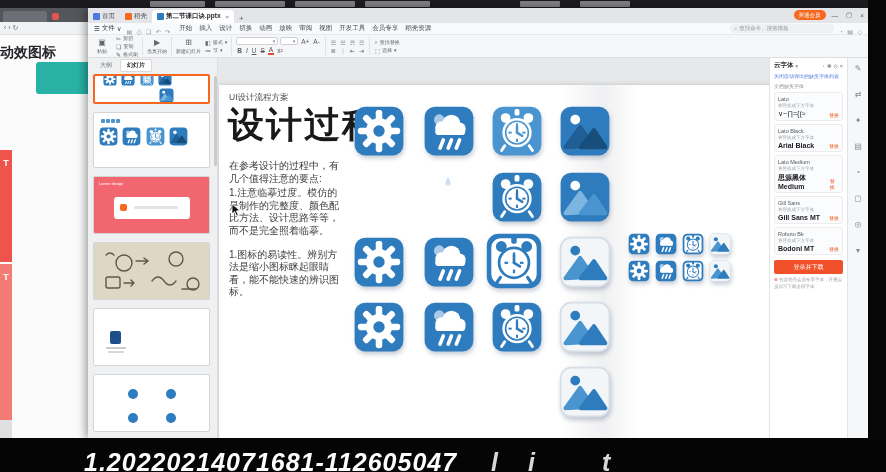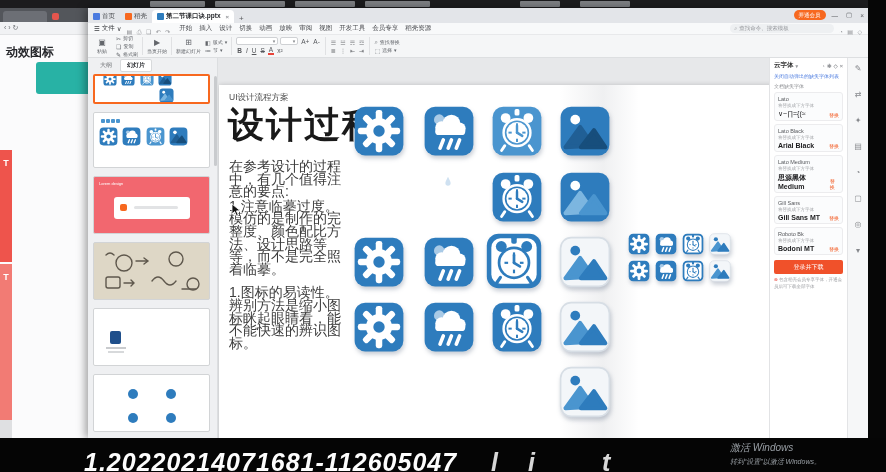--- a/index.html
+++ b/index.html
@@ -14,21 +14,21 @@
   .activate{position:absolute;right:6px;top:3px;color:#9aa0a6;text-align:left;width:150px;}
   .activate .l1{font-size:10px;}
   .activate .l2{font-size:7px;margin-top:2px;}
   .right-edge{position:absolute;right:0;top:0;width:18px;height:472px;background:#060606;z-index:30;}
   
   .browser{position:absolute;left:0;top:8px;width:92px;height:430px;background:#fbfbfc;overflow:hidden;}
   .br-tabs{height:14px;background:#53565b;position:relative;}
   .br-tab{position:absolute;left:3px;top:3px;width:44px;height:11px;background:#6c6f75;border-radius:3px 3px 0 0;}
   .br-dot{position:absolute;left:52px;top:5px;width:7px;height:7px;border-radius:2px;background:#e4554d;}
   .br-nav{height:13px;background:#f1f2f4;color:#6a6d72;font-size:7px;display:flex;align-items:center;gap:4px;padding:0 4px;border-bottom:1px solid #e2e3e5;}
-  .pg-title{position:absolute;left:6px;top:36px;font-size:12px;font-weight:bold;color:#26272b;white-space:nowrap;}
+  .pg-title{position:absolute;left:0;top:36px;font-size:14px;font-weight:bold;color:#26272b;white-space:nowrap;}
   .teal-card{position:absolute;left:36px;top:54px;width:56px;height:32px;background:#28b2a5;border-radius:3px 0 0 3px;}
   .red-card{position:absolute;left:0;width:12px;color:#fff;font-size:9px;font-weight:bold;text-align:center;padding-top:8px;}
   .gray-foot{position:absolute;left:0;top:412px;width:12px;height:18px;background:#dfe0e2;}
   
   .wps{position:absolute;left:88px;top:8px;width:780px;height:430px;background:#f5f6f7;box-shadow:-3px 0 8px rgba(0,0,0,.35);}
   .tabbar{height:15px;background:#e3e5e9;display:flex;align-items:flex-end;position:relative;}
   .wtab{height:13px;display:flex;align-items:center;gap:2px;padding:0 5px;font-size:6.5px;color:#4a4c50;}
   .wtab.active{background:#fff;border-radius:4px 4px 0 0;font-weight:bold;color:#26282c;}
   .wtab .ticon{width:7px;height:7px;border-radius:1px;display:inline-block;}
   .wtab .x{color:#909296;margin-left:3px;font-size:6px;}
@@ -63,21 +63,21 @@
   .thumbs{position:absolute;top:16px;left:5px;width:119px;bottom:0;overflow:hidden;}
   .thumb{position:relative;width:117px;background:#fff;border:1px solid #d2d4d6;border-radius:2px;margin-bottom:8px;overflow:hidden;}
   .thumb.active{border:2px solid #f7681f;}
   .sp-scroll{position:absolute;right:0;top:18px;width:3px;height:90px;background:#c9cbce;border-radius:2px;}
   
   .canvas{flex:1;background:#e7e8ea;position:relative;overflow:hidden;}
   .slide{position:absolute;left:1px;top:27px;width:604px;height:360px;background:#fff;box-shadow:0 0 5px rgba(0,0,0,.18);padding-left:24px;}
   .shade{position:absolute;top:0;height:100%;pointer-events:none;}
   .kicker{position:absolute;left:10px;top:7px;font-size:8.5px;color:#4a4a4a;}
   .s-title{position:absolute;left:9px;top:16px;font-size:36px;font-weight:700;color:#191919;letter-spacing:2px;white-space:nowrap;}
-  .s-text{position:absolute;left:10px;top:75px;width:114px;font-size:14px;line-height:12.6px;color:#3c3c3c;}
+  .s-text{position:absolute;left:10px;top:75px;width:114px;font-size:10px;line-height:12.6px;color:#3c3c3c;}
   .s-text p{margin:0 0 11px 0;}
   .slide-icon{filter:drop-shadow(1px 3px 2px rgba(40,60,90,.25));}
   .cursor{position:absolute;left:12px;top:118px;z-index:5;}
   
   .rpanel{width:78px;background:#fff;border-left:1px solid #e2e3e5;padding:3px 4px;overflow:hidden;position:relative;}
   .rp-head{display:flex;align-items:center;font-size:6.5px;font-weight:bold;color:#333;}
   .rp-hicons{margin-left:auto;display:flex;gap:2px;color:#97999d;font-size:5.5px;}
   .rp-link{font-size:5px;color:#4a7adf;margin-top:3px;white-space:nowrap;overflow:hidden;}
   .rp-sec{font-size:5px;color:#8c8e92;margin-top:4px;}
   .fcard{background:#fbfcfd;border:1px solid #ececee;border-radius:3px;margin-top:3px;padding:3px 3px 2px;}
@@ -876,20 +876,16 @@
           <span>◎</span>
           <span>▾</span>
         </div>
     </div>
   </div>
 
   <div class="bottom-bar">
     <div class="overlay-file">
       <span>1.20220214071681-112605047</span><span class="overlay-tail">li t</span>
     </div>
-    <div class="activate">
-      <div class="l1">激活 Windows</div>
-      <div class="l2">转到“设置”以激活 Windows。</div>
-    </div>
   </div>
 
   <div class="right-edge"></div>
 </div>
 
 </body></html>

